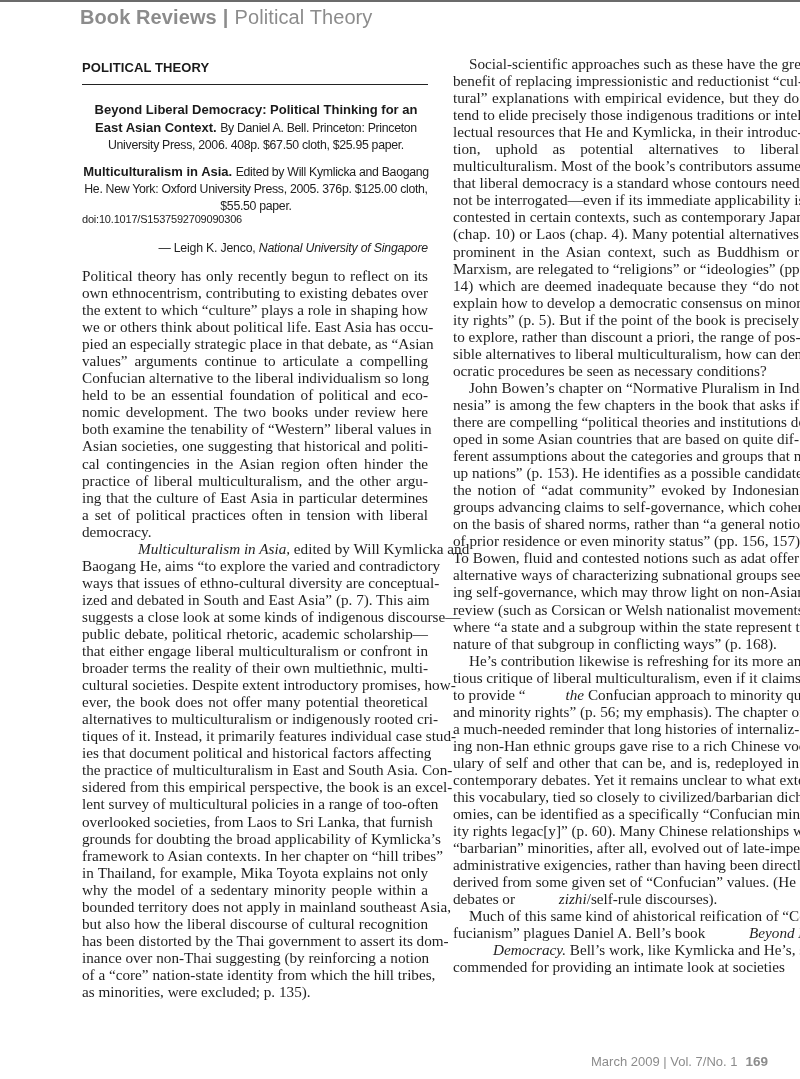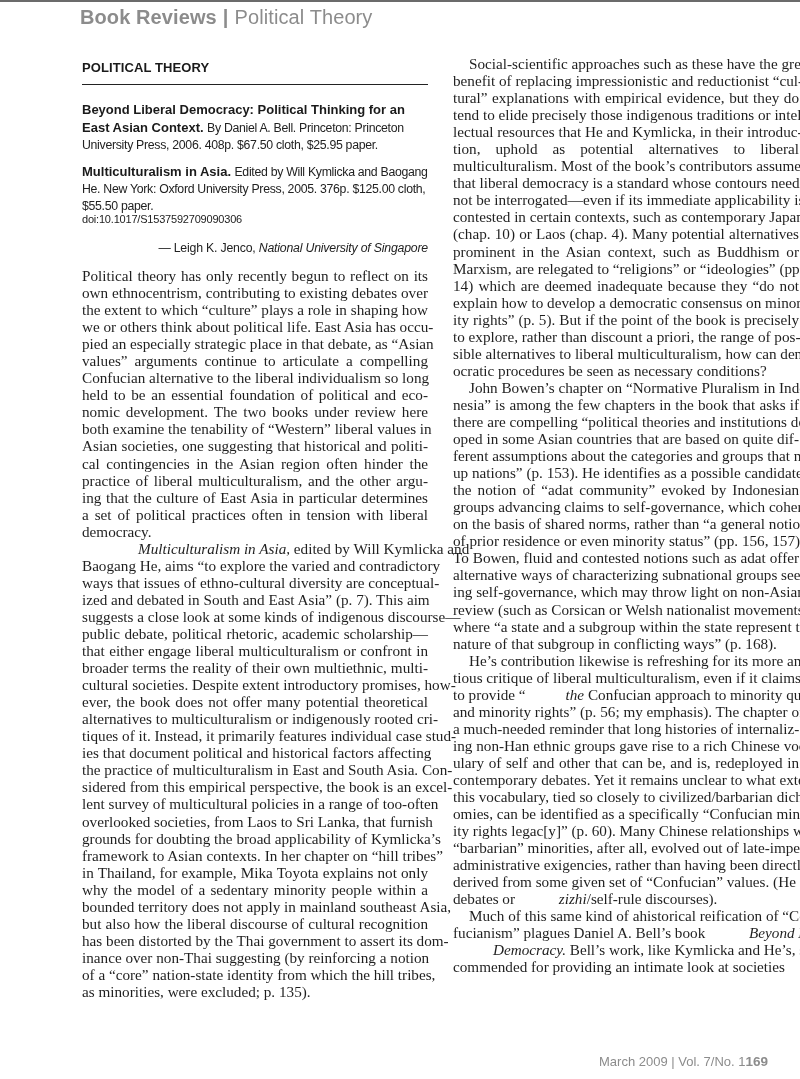--- a/index.html
+++ b/index.html
@@ -16,21 +16,21 @@
 
   .section-title {
     position: absolute; left: 82px; top: 60px;
     font-family: "Liberation Sans", sans-serif; font-weight: bold; font-size: 13px; color: #1a1a1a;
     letter-spacing: 0.1px;
   }
   .section-rule { position: absolute; left: 82px; top: 84px; width: 346px; height: 1px; background: #222; }
 
   .book-entry {
     position: absolute; left: 82px; width: 348px;
-    font-family: "Liberation Sans", sans-serif; font-size: 12.3px; line-height: 17px; color: #222;
+    font-family: "Liberation Sans", sans-serif; font-size: 12.3px; line-height: 17px; color: #222; text-align: center;
   }
   .book-entry .btitle { font-weight: bold; font-size: 13px; color: #1a1a1a; }
   .book-entry .bmeta { font-stretch: condensed; letter-spacing: -0.3px; }
   .entry-1 { top: 101px; }
   .entry-2 { top: 163px; }
   .doi {
     position: absolute; left: 82px; top: 213px;
     font-family: "Liberation Sans", sans-serif; font-size: 11px; color: #222; letter-spacing: -0.2px;
   }
   .byline {
@@ -48,21 +48,21 @@
   .body-text .line { display: block; text-align: justify; text-align-last: justify; white-space: nowrap; }
   .body-text .line.last { text-align-last: left; }
   .left-body { left: 82px; top: 267px; }
   .right-body { left: 453px; top: 55px; }
   em { font-style: italic; margin-left: 40px; }
 
   .footer {
     position: absolute; right: 32px; top: 1054px;
     font-family: "Liberation Sans", sans-serif; font-size: 13px; color: #8c8c8c; white-space: nowrap;
   }
-  .footer .page-num { font-weight: bold; font-size: 13.5px; }
+  .footer .page-num { font-weight: bold; margin-left: 8px; font-size: 13.5px; }
 </style>
 </head>
 <body>
 
 <div class="top-rule"></div>
 
 <div class="running-head">
   <span class="section">Book Reviews</span><span class="sep">|</span><span class="sub">Political Theory</span>
 </div>
 

